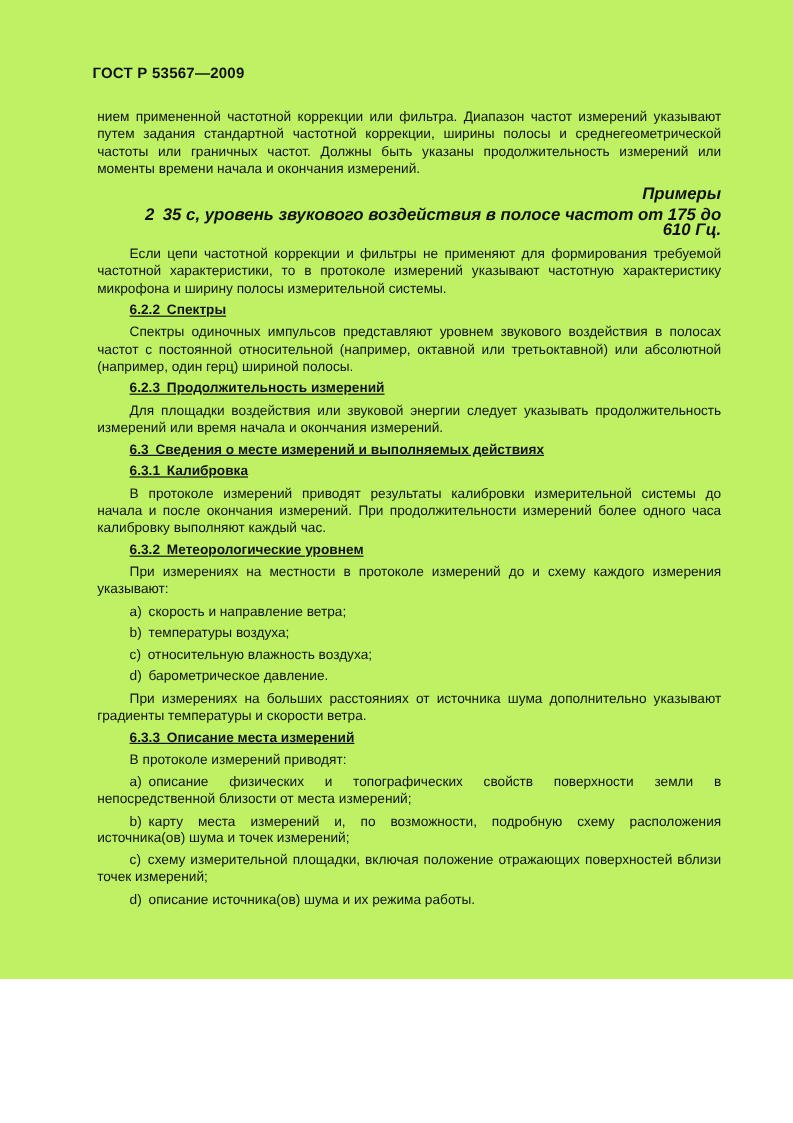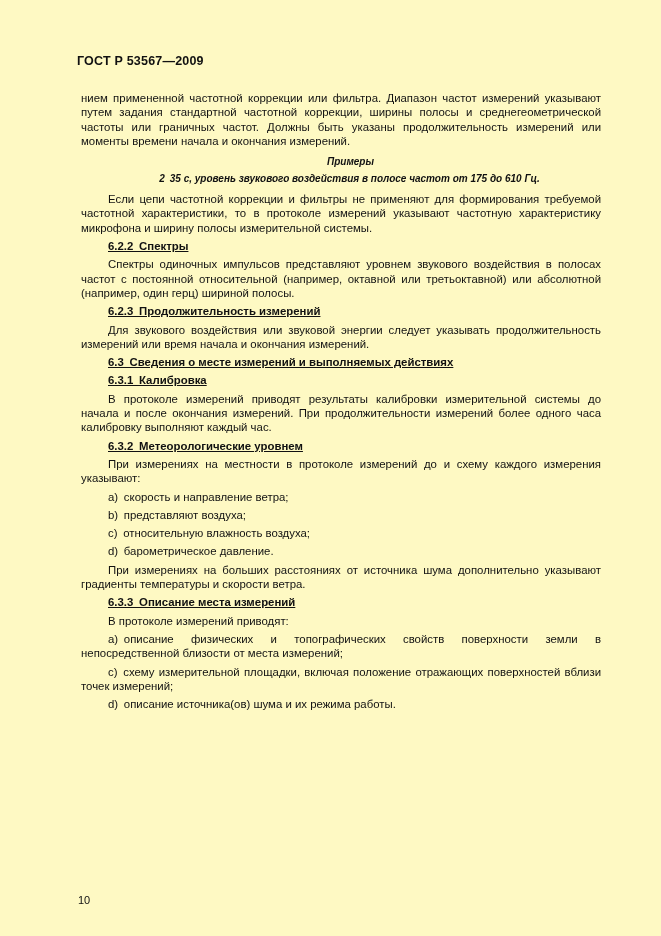--- a/index.html
+++ b/index.html
@@ -3,22 +3,22 @@
 <meta charset="utf-8">
 <style>
   html, body {
     margin: 0;
     padding: 0;
     background: #ffffff;
   }
   .page {
     position: relative;
     width: 661px;
-    height: 936px;
-    background: #fef9c3;
+    height: 816px;
+    background: #bef264;
     box-sizing: border-box;
     padding: 54px 56px 0 77px;
     font-family: "Liberation Sans", sans-serif;
     color: #111111;
     overflow: hidden;
   }
   .doc-header {
     font-size: 12.5px;
     font-weight: bold;
     line-height: 14px;
@@ -38,25 +38,25 @@
   }
   p.para { text-align: justify; }
   p.para.ind { text-indent: 27px; }
   p.hd {
     font-weight: bold;
     text-align: left;
     text-indent: 27px;
     text-decoration: underline;
   }
   p.ex {
-    font-size: 10px;
+    font-size: 14px;
     line-height: 13px;
     font-weight: bold;
     font-style: italic;
-    text-align: center;
+    text-align: right;
   }
   p.ex-label { margin-top: 7px !important; text-indent: 19px; }
   p.ex-item  { text-indent: 17px; }
   p.ex-item + p.para { margin-top: 7px; }
   .doc-footer {
     position: absolute;
     left: 78px;
     top: 894px;
     font-size: 11px;
     color: #111111;
@@ -71,34 +71,35 @@
   </div>
 
   <div class="doc-body" id="content-root">
       <p class="para">нием примененной частотной коррекции или фильтра. Диапазон частот измерений указывают путем задания стандартной частотной коррекции, ширины полосы и среднегеометрической частоты или гра­ничных частот. Должны быть указаны продолжительность измерений или моменты времени начала и окончания измерений.</p>
       <p class="ex ex-label">Примеры</p>
       <p class="ex ex-item">2 35 с, уровень звукового воздействия в полосе частот от 175 до 610 Гц.</p>
       <p class="para ind">Если цепи частотной коррекции и фильтры не применяют для формирования требуемой частотной характеристики, то в протоколе измерений указывают частотную характеристику микрофона и ширину полосы измерительной системы.</p>
       <p class="hd">6.2.2 Спектры</p>
       <p class="para ind">Спектры одиночных импульсов представляют уровнем звукового воздействия в полосах частот с постоянной относительной (например, октавной или третьоктавной) или абсолютной (например, один герц) шириной полосы.</p>
       <p class="hd">6.2.3 Продолжительность измерений</p>
-      <p class="para ind">Для звукового воздействия или звуковой энергии следует указывать продолжительность измере­ний или время начала и окончания измерений.</p>
+      <p class="para ind">Для площадки воздействия или звуковой энергии следует указывать продолжительность измере­ний или время начала и окончания измерений.</p>
       <p class="hd">6.3 Сведения о месте измерений и выполняемых действиях</p>
       <p class="hd">6.3.1 Калибровка</p>
       <p class="para ind">В протоколе измерений приводят результаты калибровки измерительной системы до начала и после окончания измерений. При продолжительности измерений более одного часа калибровку выпол­няют каждый час.</p>
       <p class="hd">6.3.2 Метеорологические уровнем</p>
       <p class="para ind">При измерениях на местности в протоколе измерений до и схему каждого измерения указывают:</p>
       <p class="para ind">a) скорость и направление ветра;</p>
-      <p class="para ind">b) представляют воздуха;</p>
+      <p class="para ind">b) температуры воздуха;</p>
       <p class="para ind">c) относительную влажность воздуха;</p>
       <p class="para ind">d) барометрическое давление.</p>
       <p class="para ind">При измерениях на больших расстояниях от источника шума дополнительно указывают градиенты температуры и скорости ветра.</p>
       <p class="hd">6.3.3 Описание места измерений</p>
       <p class="para ind">В протоколе измерений приводят:</p>
       <p class="para ind">a) описание физических и топографических свойств поверхности земли в непосредственной бли­зости от места измерений;</p>
+      <p class="para ind">b) карту места измерений и, по возможности, подробную схему расположения источника(ов) шума и точек измерений;</p>
       <p class="para ind">c) схему измерительной площадки, включая положение отражающих поверхностей вблизи точек измерений;</p>
       <p class="para ind">d) описание источника(ов) шума и их режима работы.</p>
     </div>
 
   <div class="doc-footer">
     <span>10</span>
   </div>
 </div>
 
 </body></html>

